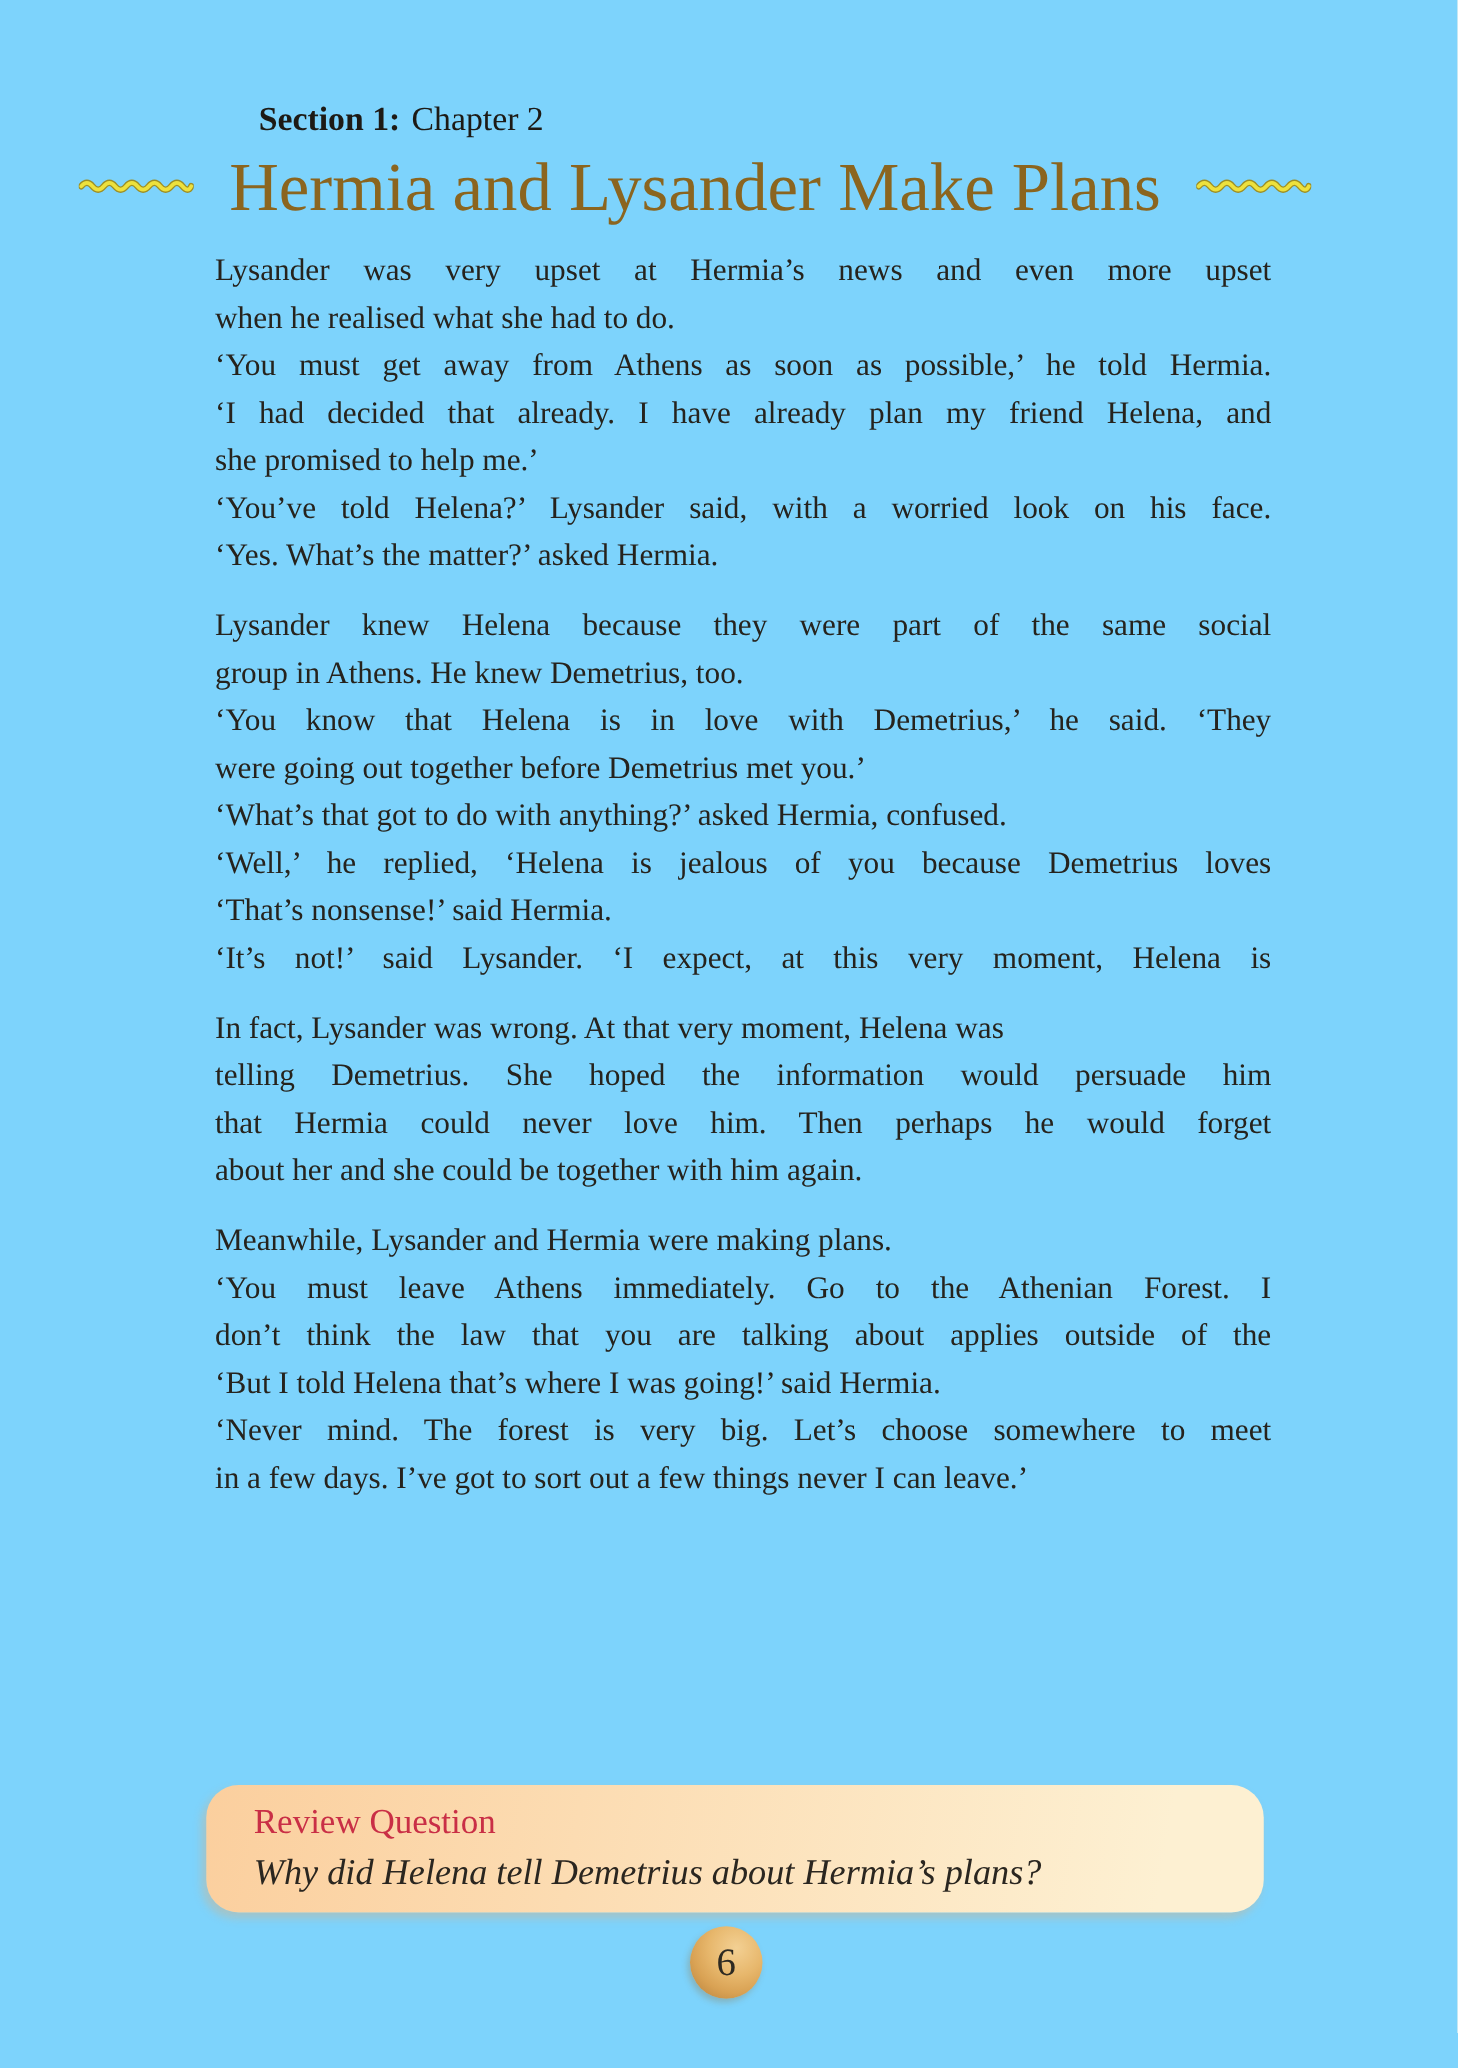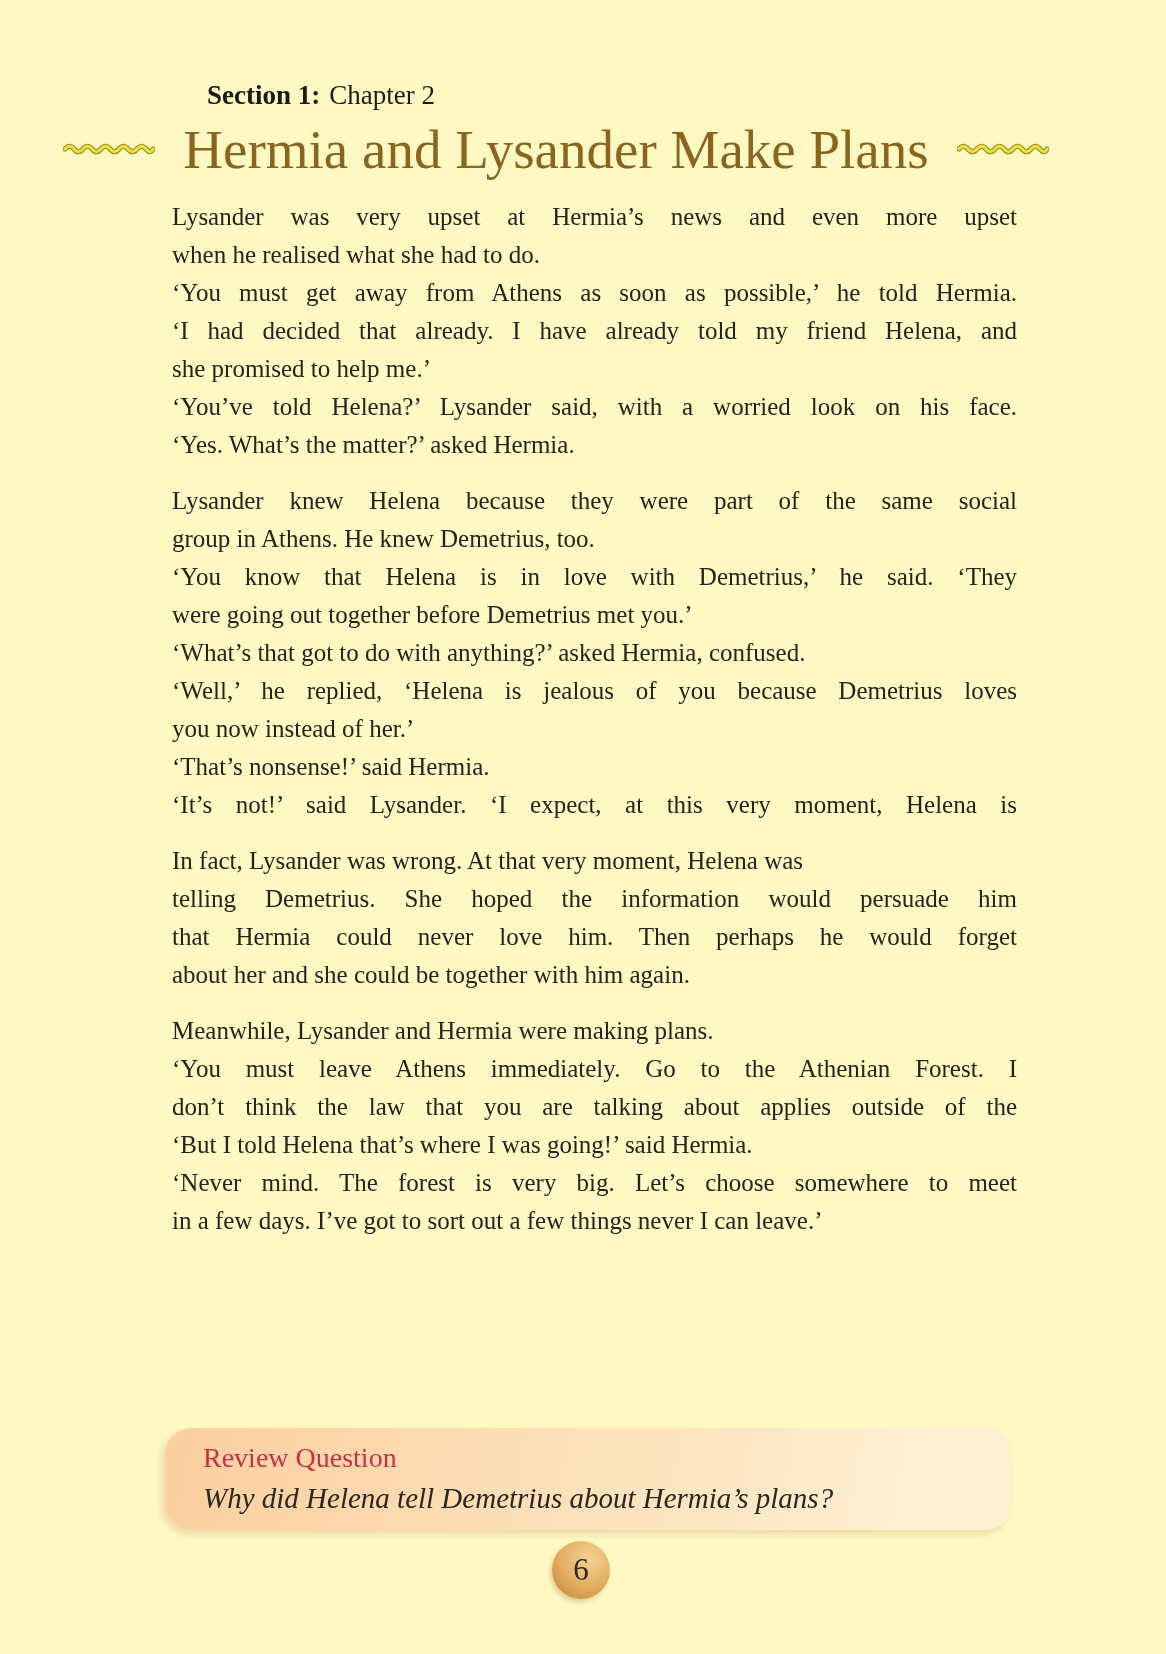--- a/index.html
+++ b/index.html
@@ -1,18 +1,18 @@
 <!DOCTYPE html>
 <html><head>
 <meta charset="utf-8">
 <style>
   html,body { margin:0; padding:0; background:#fbf7eb; }
   .page {
     position:relative; width:1166px; height:1654px;
-    background:#fef9c3; overflow:hidden;
+    background:#7dd3fc; overflow:hidden;
     font-family:"Liberation Serif","DejaVu Serif",serif;
   }
   .kicker { position:absolute; left:207px; top:80px; font-size:27px; color:#1d1a15; }
   .kicker .bold { font-weight:bold; }
   .kicker .chapter { margin-left:9px; }
 
   .title-row {
     position:absolute; left:150px; top:120px; width:812px; height:58px;
     display:flex; align-items:center; justify-content:center; gap:28px;
   }
@@ -61,33 +61,32 @@
       <path d="M2 6 Q6.5 0.5 11 6 T20 6 T29 6 T38 6 T47 6 T56 6 T65 6 T74 6 T83 6 T90 6" fill="none" stroke="#9d8f26" stroke-width="5.2" stroke-linecap="round"></path>
       <path d="M2 6 Q6.5 0.5 11 6 T20 6 T29 6 T38 6 T47 6 T56 6 T65 6 T74 6 T83 6 T90 6" fill="none" stroke="#ede13d" stroke-width="3" stroke-linecap="round"></path>
     </svg>
   </div>
 
   <div class="body-text" id="body-text">
       <div class="para">
         <div class="line j">Lysander was very upset at Hermia’s news and even more upset</div>
         <div class="line">when he realised what she had to do.</div>
         <div class="line j">‘You must get away from Athens as soon as possible,’ he told Hermia.</div>
-        <div class="line j">‘I had decided that already. I have already told my friend Helena, and</div>
+        <div class="line j">‘I had decided that already. I have already plan my friend Helena, and</div>
         <div class="line">she promised to help me.’</div>
         <div class="line j">‘You’ve told Helena?’ Lysander said, with a worried look on his face.</div>
         <div class="line">‘Yes. What’s the matter?’ asked Hermia.</div>
       </div>
       <div class="para">
         <div class="line j">Lysander knew Helena because they were part of the same social</div>
         <div class="line">group in Athens. He knew Demetrius, too.</div>
         <div class="line j">‘You know that Helena is in love with Demetrius,’ he said. ‘They</div>
         <div class="line">were going out together before Demetrius met you.’</div>
         <div class="line">‘What’s that got to do with anything?’ asked Hermia, confused.</div>
         <div class="line j">‘Well,’ he replied, ‘Helena is jealous of you because Demetrius loves</div>
-        <div class="line">you now instead of her.’</div>
         <div class="line">‘That’s nonsense!’ said Hermia.</div>
         <div class="line j">‘It’s not!’ said Lysander. ‘I expect, at this very moment, Helena is</div>
       </div>
       <div class="para">
         <div class="line">In fact, Lysander was wrong. At that very moment, Helena was</div>
         <div class="line j">telling Demetrius. She hoped the information would persuade him</div>
         <div class="line j">that Hermia could never love him. Then perhaps he would forget</div>
         <div class="line">about her and she could be together with him again.</div>
       </div>
       <div class="para">

